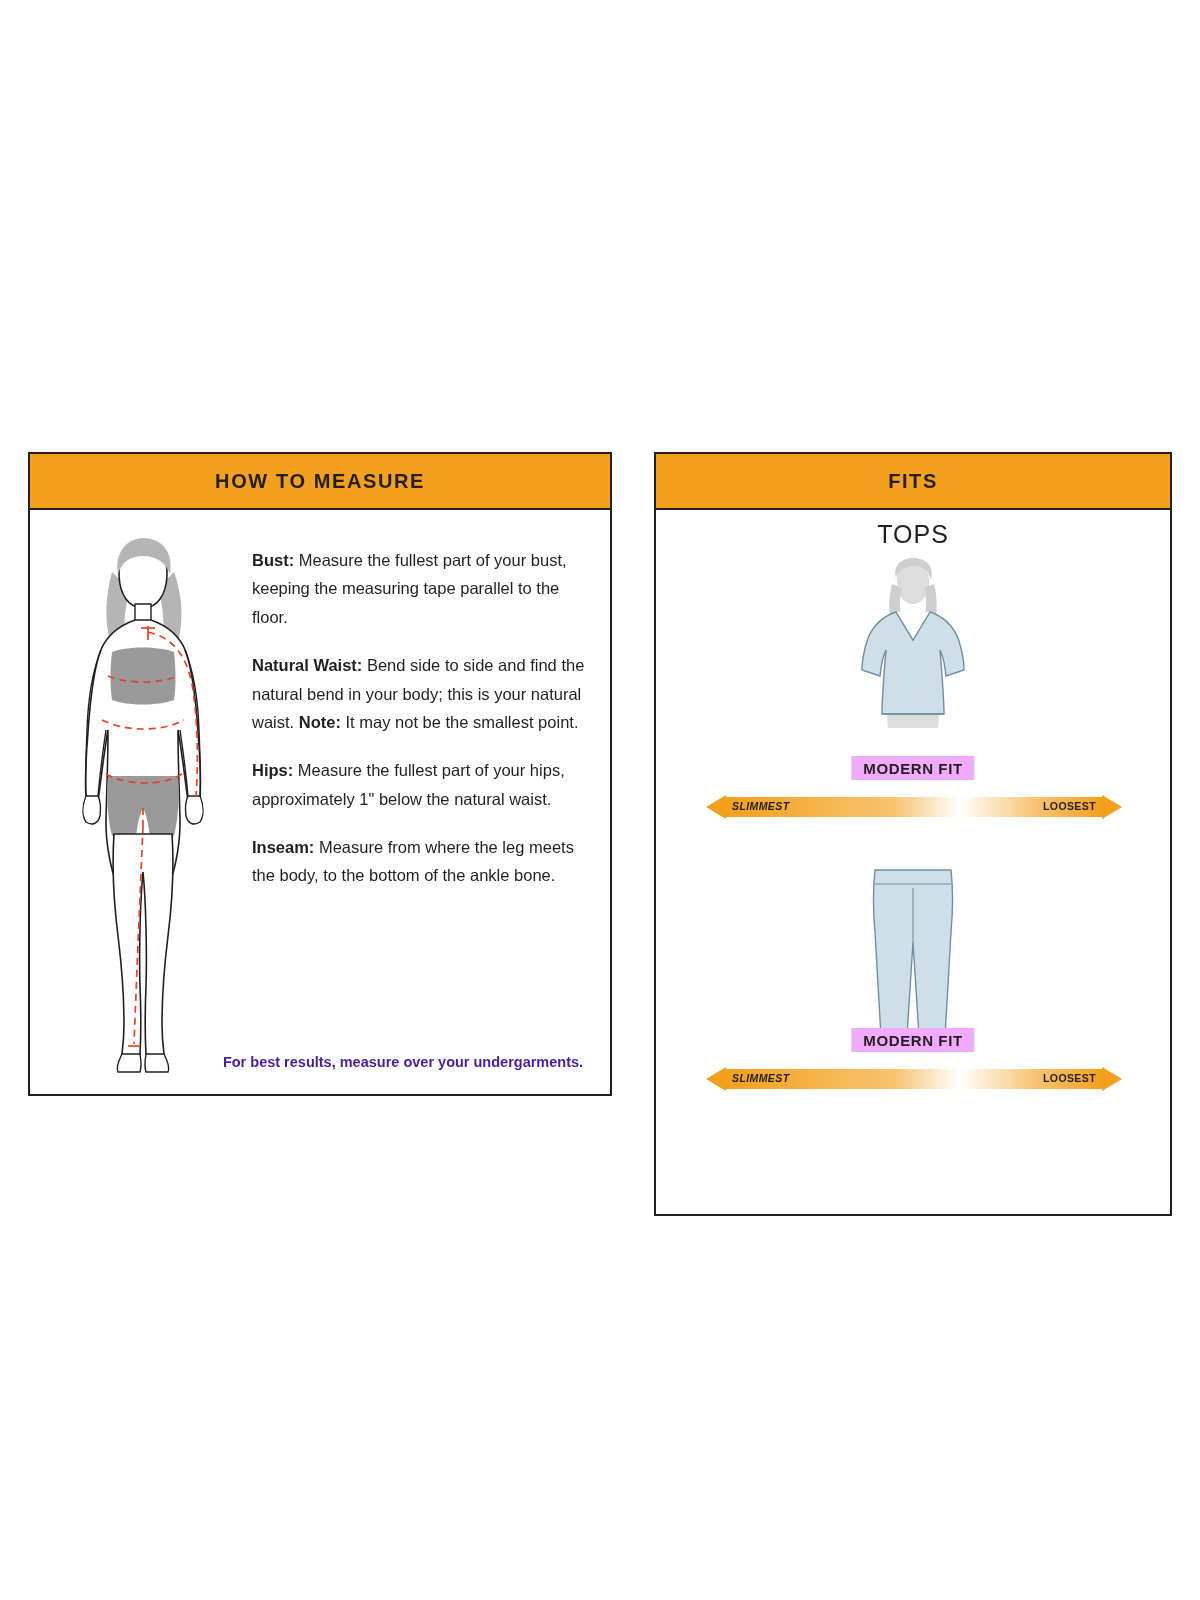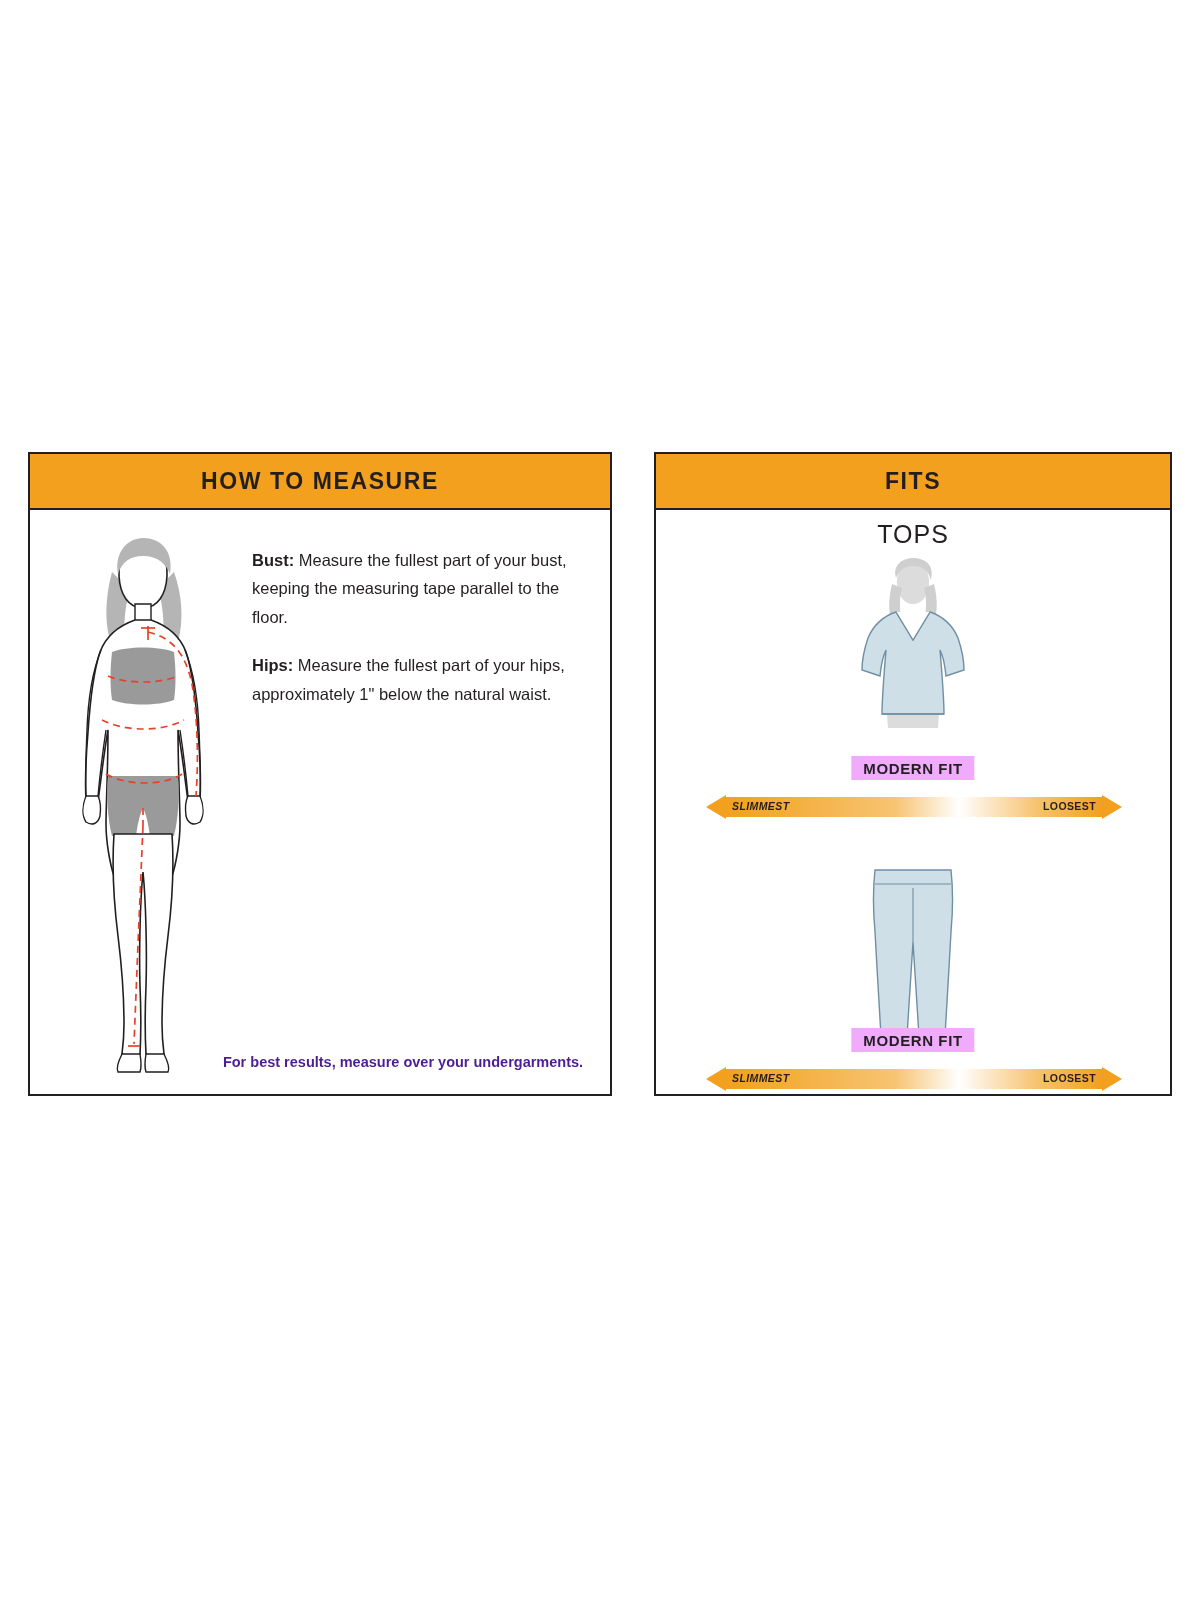--- a/index.html
+++ b/index.html
@@ -25,33 +25,33 @@
   #panel-measure {
     left: 28px;
     top: 452px;
     width: 584px;
     height: 644px;
   }
   #panel-fits {
     left: 654px;
     top: 452px;
     width: 518px;
-    height: 644px;
+    height: 764px;
   }
 
   .panel-header {
     height: 54px;
     background: #f2a01d;
     border-bottom: 2px solid #231f20;
     display: flex;
     align-items: center;
     justify-content: center;
     letter-spacing: 1.6px;
     font-weight: bold;
-    font-size: 23px;
+    font-size: 20px;
     color: #231f20;
   }
 
   .panel-body {
     position: relative;
     height: calc(100% - 56px);
     padding-left: 12px;
   }
 
   
@@ -198,21 +198,27 @@
           <path d="M84 522 L96 522"></path>
         </g>
       </svg>
     </div>
 
     <div id="measure-text">
       <p class="measure-para">
         <b>Bust:</b><span> Measure the fullest part of your bust, keeping the measuring tape parallel to the floor.</span>
       </p>
       <p class="measure-para">
+        <b>Natural Waist:</b><span> Bend side to side and find the natural bend in your body; this is your natural waist. </span><b>Note:</b><span> It may not be the smallest point.</span>
+      </p>
+      <p class="measure-para">
         <b>Hips:</b><span> Measure the fullest part of your hips, approximately 1" below the natural waist.</span>
+      </p>
+      <p class="measure-para">
+        <b>Inseam:</b><span> Measure from where the leg meets the body, to the bottom of the ankle bone.</span>
       </p>
     </div>
 
     <div id="measure-footnote">For best results, measure over your undergarments.</div>
   </div>
 </div>
 
 <div class="panel" id="panel-fits">
   <div class="panel-header">FITS</div>
   <div class="panel-body">

